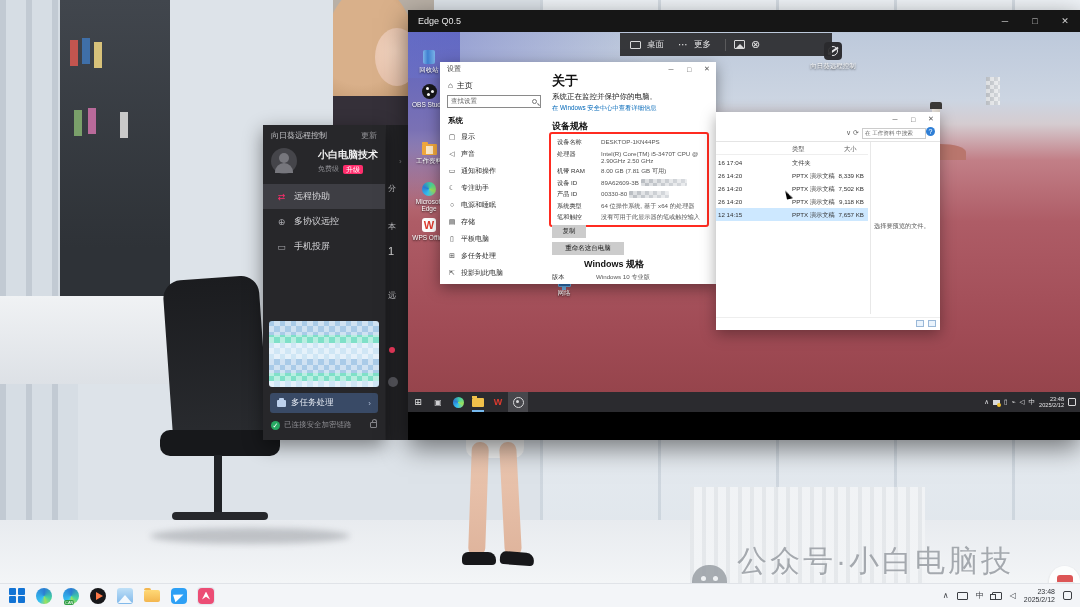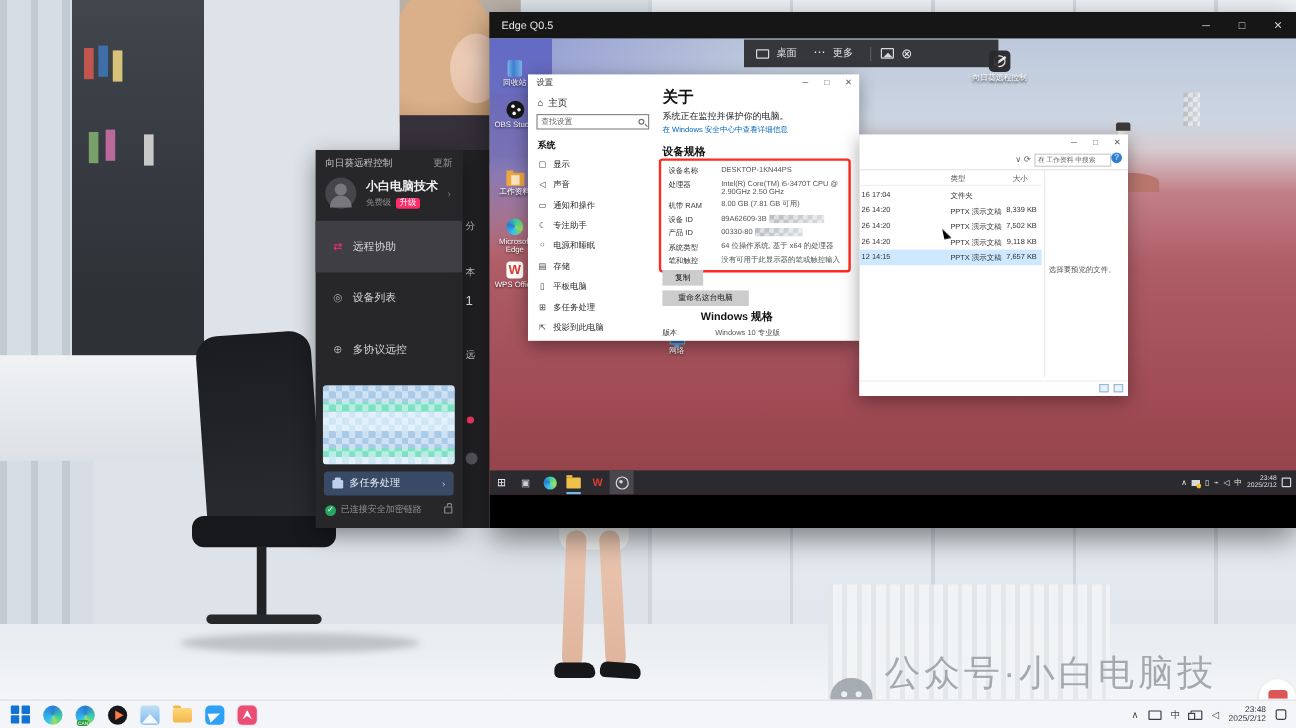--- a/index.html
+++ b/index.html
@@ -43,31 +43,31 @@
       linear-gradient(45deg,rgba(255,255,255,.5) 25%,transparent 25% 75%,rgba(255,255,255,.5) 75%),
       linear-gradient(45deg,rgba(255,255,255,.5) 25%,transparent 25% 75%,rgba(255,255,255,.5) 75%),
       linear-gradient(90deg,#b9bdc2,#d8dbdf);
     background-size:8px 8px,8px 8px,100% 100%;background-position:0 0,4px 4px,0 0;}
   .censor{display:inline-block;vertical-align:middle;height:7px;border-radius:1px;}
   
   .sf-win{left:263px;top:125px;width:122px;height:315px;background:#27272a;box-shadow:0 6px 18px rgba(0,0,0,.45);color:#d8d8da;}
   .sf-panel{left:385px;top:125px;width:23px;height:315px;background:#232326;box-shadow:inset 1px 0 0 rgba(255,255,255,.04);}
   .sf-head{display:flex;justify-content:space-between;align-items:center;padding:5px 8px 0 8px;font-size:8px;color:#c4c4c7;}
   .sf-update{color:#98989c;font-family:Liberation Serif, serif;}
-  .sf-prof{display:flex;align-items:center;gap:8px;padding:7px 8px 6px 8px;}
+  .sf-prof{display:flex;align-items:center;gap:21px;padding:7px 8px 6px 8px;}
   .sf-ava{width:26px;height:26px;border-radius:50%;background:#45454a;position:relative;flex:none;}
   .sf-ava::before{content:"";position:absolute;left:8px;top:5px;width:10px;height:10px;border-radius:50%;background:#77777d;}
   .sf-ava::after{content:"";position:absolute;left:4px;top:15px;width:18px;height:10px;border-radius:9px 9px 0 0;background:#77777d;}
   .sf-name{font-size:10px;font-weight:bold;color:#f2f2f3;white-space:nowrap;}
   .sf-tier-row{display:flex;align-items:center;gap:4px;margin-top:2px;}
   .sf-tier{font-size:7px;color:#8d8d92;}
   .sf-badge{font-size:7px;color:#fff;background:#ff2d6c;border-radius:2px;padding:0 3px;line-height:9px;}
   .sf-chev{color:#77777c;font-size:8px;}
   .sf-menu{margin-top:4px;}
-  .sf-item{display:flex;align-items:center;gap:7px;height:43px;padding-left:13px;font-size:9px;color:#d5d5d8;cursor:default;}
+  .sf-item{display:flex;align-items:center;gap:7px;height:25px;padding-left:13px;font-size:9px;color:#d5d5d8;cursor:default;}
   .sf-item.active{background:#3e3e44;}
   .sf-ic{width:11px;text-align:center;font-size:9px;color:#a9a9ae;}
   .sf-item.active .sf-ic{color:#ff2d6c;}
   .i-arrows::before{content:"⇄";} .i-devices::before{content:"◎";} .i-proto::before{content:"⊕";}
   .i-cast::before{content:"▭";} .i-apps::before{content:"⊞";}
   .sf-banner{left:6px;top:196px;width:110px;height:66px;border-radius:3px;}
   .sf-ent{left:7px;top:268px;width:108px;height:20px;border-radius:3px;background:#394a66;display:flex;align-items:center;gap:5px;padding:0 7px;color:#e8edf5;font-size:8.5px;cursor:pointer;}
   .sf-ent-ic{width:9px;height:7px;background:#bcd0ec;border-radius:1px;position:relative;flex:none;}
   .sf-ent-ic::before{content:"";position:absolute;left:2px;top:-2px;width:5px;height:2px;background:#bcd0ec;border-radius:1px 1px 0 0;}
   .sf-ent .sf-chev{margin-left:auto;color:#aebdd6;}
@@ -273,26 +273,26 @@
         </div>
       </div>
       <span class="sf-chev">›</span>
     </div>
     <div class="sf-menu">
       <div class="sf-item active">
         <span class="sf-ic i-arrows"></span>
         <span>远程协助</span>
       </div>
       <div class="sf-item">
-        <span class="sf-ic i-devices"></span>
-        <span>设备列表</span>
-      </div>
-      <div class="sf-item">
         <span class="sf-ic i-proto"></span>
         <span>多协议远控</span>
+      </div>
+      <div class="sf-item">
+        <span class="sf-ic i-cast"></span>
+        <span>手机投屏</span>
       </div>
     </div>
     <div class="abs sf-banner mosaic-blue"></div>
     <div class="abs sf-ent">
       <span class="sf-ent-ic"></span>
       <span>多任务处理</span>
       <span class="sf-chev">›</span>
     </div>
     <div class="abs sf-foot">
       <span class="sf-check">✓</span>

